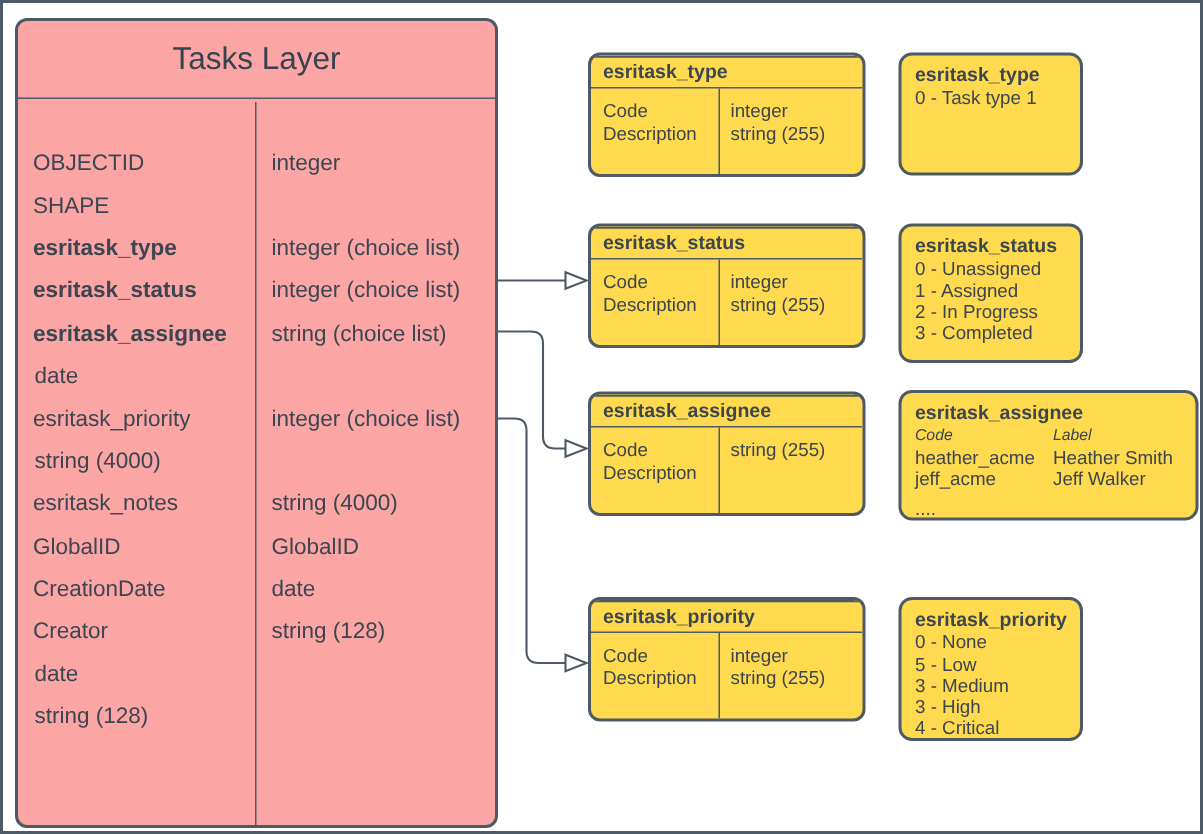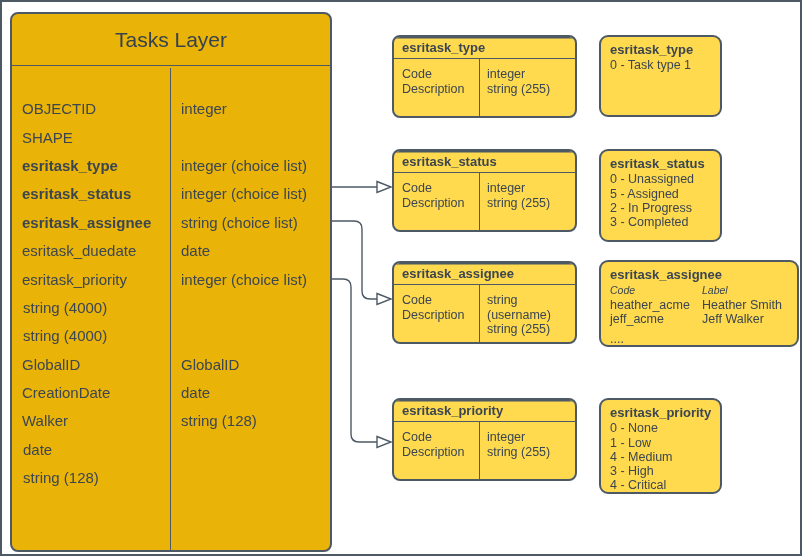--- a/index.html
+++ b/index.html
@@ -5,21 +5,21 @@
   html,body{margin:0;padding:0;background:#e8e8e8;}
   *{box-sizing:border-box;}
   #page{
     position:relative;width:802px;height:556px;background:#ffffff;
     border:2px solid #4d5a66;overflow:hidden;
     font-family:"Liberation Sans","DejaVu Sans",sans-serif;color:#3b4650;
   }
   
   .main-table{
     position:absolute;left:8px;top:10px;width:322px;height:540px;
-    background:#eab308;border:2px solid #4d5a66;border-radius:8px;padding-left:31px;
+    background:#fca5a5;border:2px solid #4d5a66;border-radius:8px;padding-left:31px;
   }
   .main-table .title{
     position:absolute;top:0;left:0;right:0;height:52px;
     border-bottom:1.5px solid #4d5a66;
     display:flex;align-items:center;justify-content:center;
     font-size:21px;color:#36424d;
   }
   .main-table .rows{
     position:absolute;top:53.5px;left:0;right:0;bottom:0;padding-top:27px;
   }
@@ -79,43 +79,43 @@
         </div>
       <div class="frow bold">
           <span class="fname">esritask_status</span>
           <span class="ftype">integer (choice list)</span>
         </div>
       <div class="frow bold">
           <span class="fname">esritask_assignee</span>
           <span class="ftype">string (choice list)</span>
         </div>
       <div class="frow">
-          <span class="fname">esritask_duedate</span>
           <span class="ftype">date</span>
         </div>
       <div class="frow">
           <span class="fname">esritask_priority</span>
           <span class="ftype">integer (choice list)</span>
         </div>
       <div class="frow">
           <span class="ftype">string (4000)</span>
         </div>
       <div class="frow">
+          <span class="fname">esritask_notes</span>
           <span class="ftype">string (4000)</span>
         </div>
       <div class="frow">
           <span class="fname">GlobalID</span>
           <span class="ftype">GlobalID</span>
         </div>
       <div class="frow">
           <span class="fname">CreationDate</span>
           <span class="ftype">date</span>
         </div>
       <div class="frow">
-          <span class="fname">Walker</span>
+          <span class="fname">Creator</span>
           <span class="ftype">string (128)</span>
         </div>
       <div class="frow">
           <span class="ftype">date</span>
         </div>
       <div class="frow">
           <span class="ftype">string (128)</span>
         </div>
     </div>
   </div>
@@ -162,21 +162,20 @@
   </div>
 
   <div class="dom-box" style="top:259px;">
     <div class="hdr">esritask_assignee</div>
     <div class="body">
       <div class="cfields">
         <div>Code</div>
         <div>Description</div>
       </div>
       <div class="ctypes">
-        <div>string (username)</div>
         <div>string (255)</div>
       </div>
     </div>
   </div>
 
   <div class="dom-box" style="top:396px;">
     <div class="hdr">esritask_priority</div>
     <div class="body">
       <div class="cfields">
         <div>Code</div>
@@ -190,40 +189,40 @@
   </div>
 
   <div class="val-box" style="top:33px;height:82px;">
     <div class="vtitle">esritask_type</div>
     <div>0 - Task type 1</div>
   </div>
 
   <div class="val-box" style="top:147px;height:93px;">
     <div class="vtitle">esritask_status</div>
     <div>0 - Unassigned</div>
-    <div>5 - Assigned</div>
+    <div>1 - Assigned</div>
     <div>2 - In Progress</div>
     <div>3 - Completed</div>
   </div>
 
   <div class="val-box" style="top:258px;width:200px;height:87px;">
     <div class="vtitle">esritask_assignee</div>
     <div class="pair-grid">
       <div class="colhead">Code</div>
       <div class="colhead">Label</div>
       <div>heather_acme</div>
       <div>Heather Smith</div>
       <div>jeff_acme</div>
       <div>Jeff Walker</div>
     </div>
     <div class="ellipsis-line">....</div>
   </div>
 
   <div class="val-box" style="top:396px;height:96px;">
     <div class="vtitle">esritask_priority</div>
     <div>0 - None</div>
-    <div>1 - Low</div>
-    <div>4 - Medium</div>
+    <div>5 - Low</div>
+    <div>3 - Medium</div>
     <div>3 - High</div>
     <div>4 - Critical</div>
   </div>
 
 </div>
 
 </body></html>

